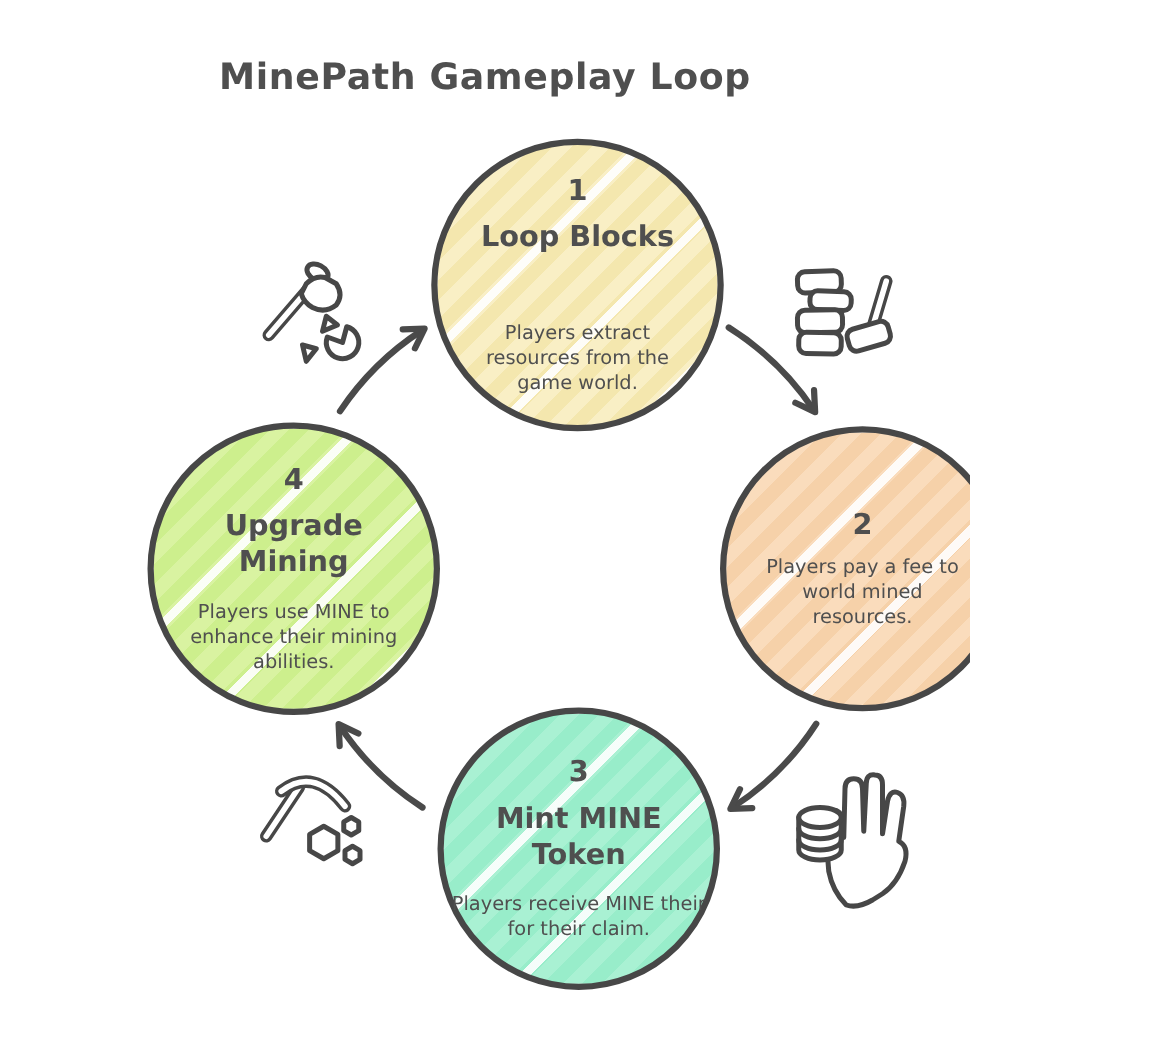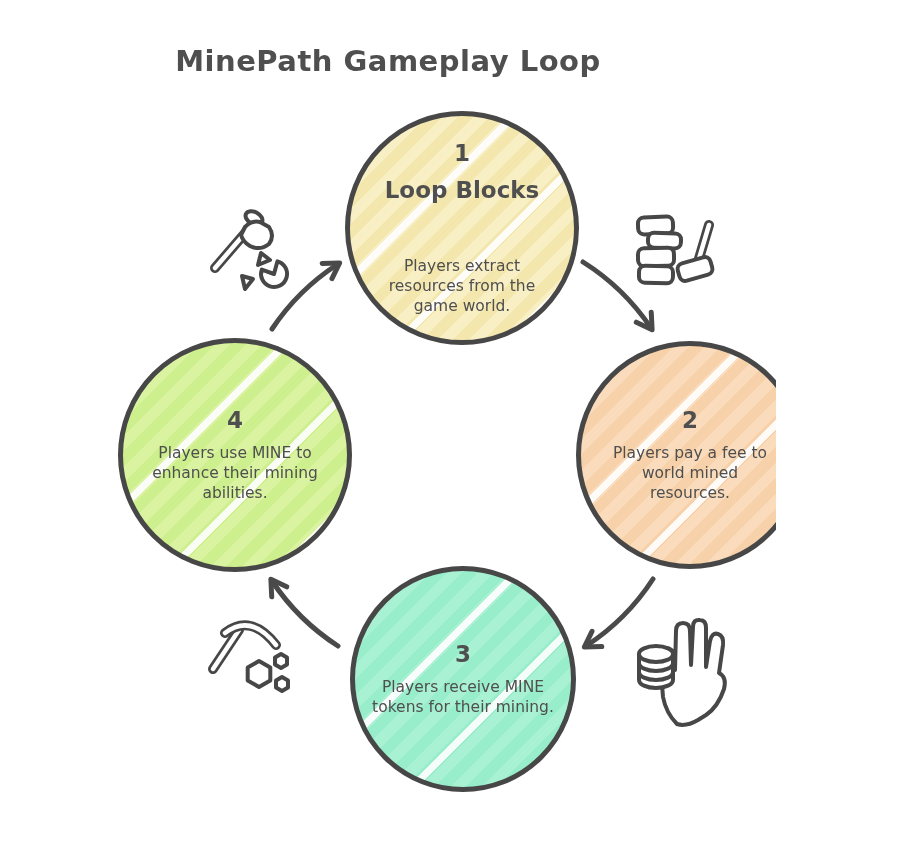--- a/index.html
+++ b/index.html
@@ -56,25 +56,27 @@
     <div class="step-desc">Players extract resources from the game world.</div>
   </div>
 
   <div class="step step-2" style="--fill: #fadcbc; --stripe: #f6d1a9;">
     <div class="step-number">2</div>
     <div class="step-desc">Players pay a fee to world mined resources.</div>
   </div>
 
   <div class="step step-3" style="--fill: #a9f1d3; --stripe: #98edca;">
     <div class="step-number">3</div>
-    <div class="step-desc">Players receive MINE tokens for their mining.</div>
+    <div class="step-title">Mint MINE Token</div>
+    <div class="step-desc">Players receive MINE their for their claim.</div>
   </div>
 
   <div class="step step-4" style="--fill: #d9f3a1; --stripe: #cdef8d;">
     <div class="step-number">4</div>
+    <div class="step-title">Upgrade Mining</div>
     <div class="step-desc">Players use MINE to enhance their mining abilities.</div>
   </div>
 
   <svg class="overlay" width="924" height="842" viewBox="0 0 924 842">
     <defs>
       <marker id="ah" viewBox="0 0 26 26" refX="18" refY="13" markerWidth="26" markerHeight="26" markerUnits="userSpaceOnUse" orient="auto">
         <path class="arrowhead-path" d="M5 4 L20 13 L5 22"></path>
       </marker>
     </defs>
     <path class="arrow-path" d="M272 329 A228 228 0 0 1 338 264" marker-end="url(#ah)"></path>

